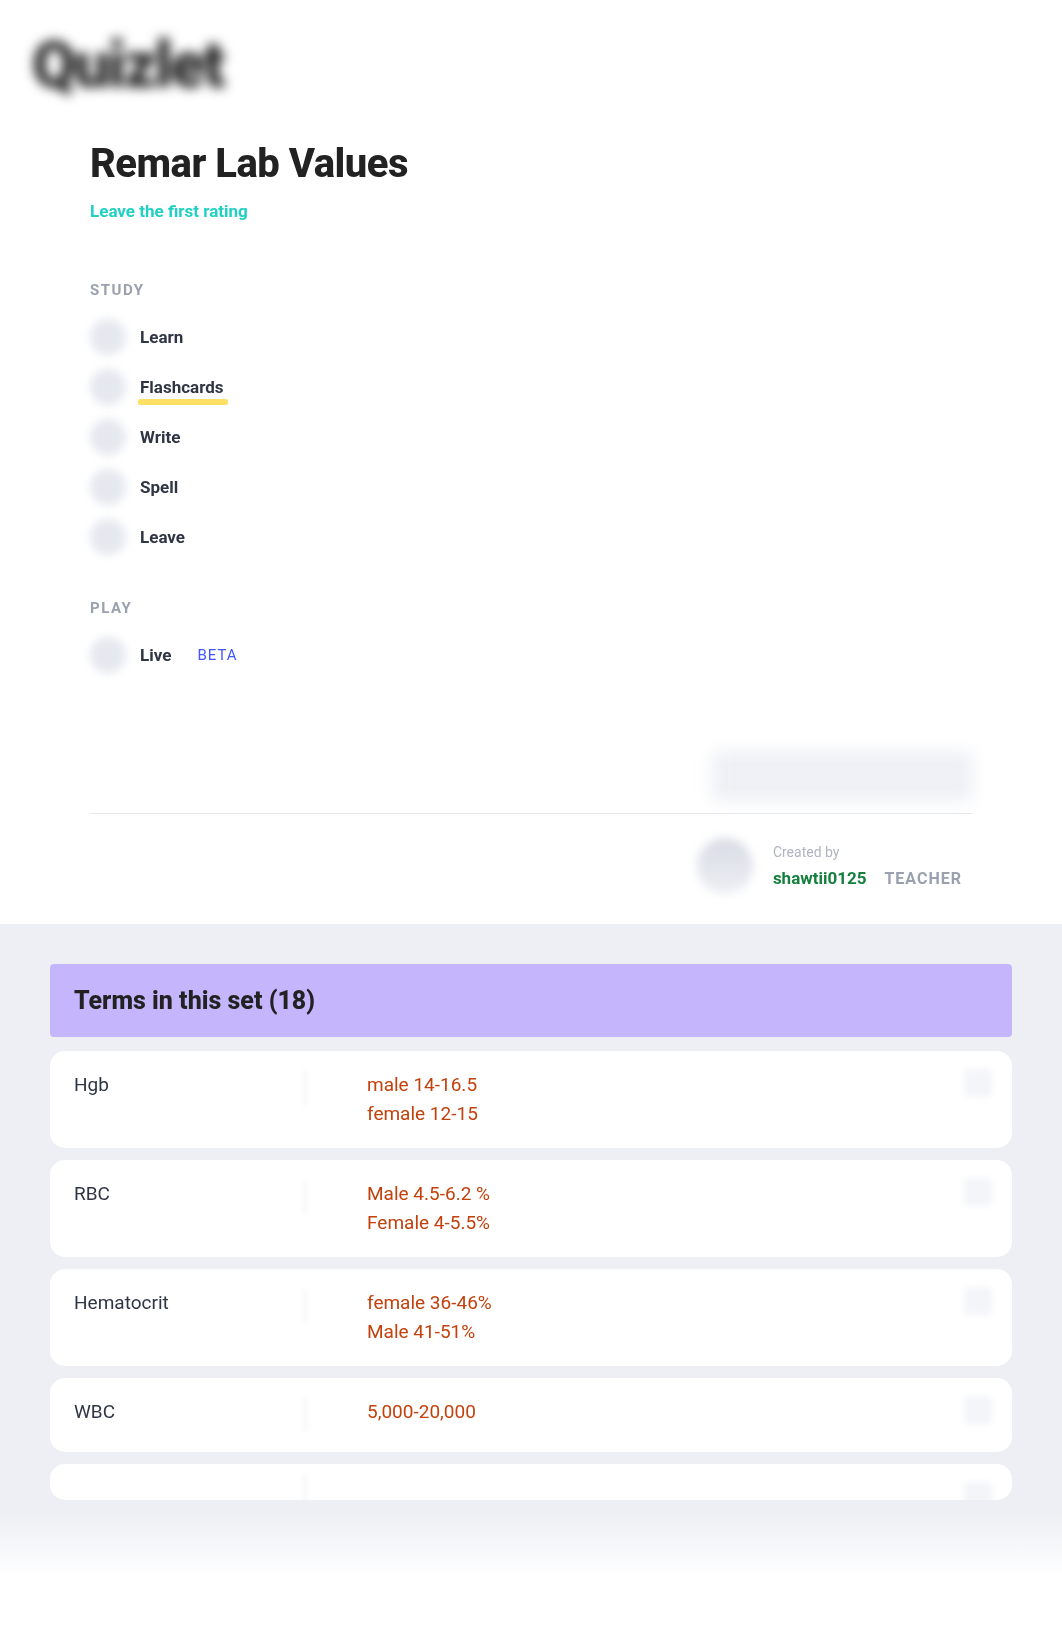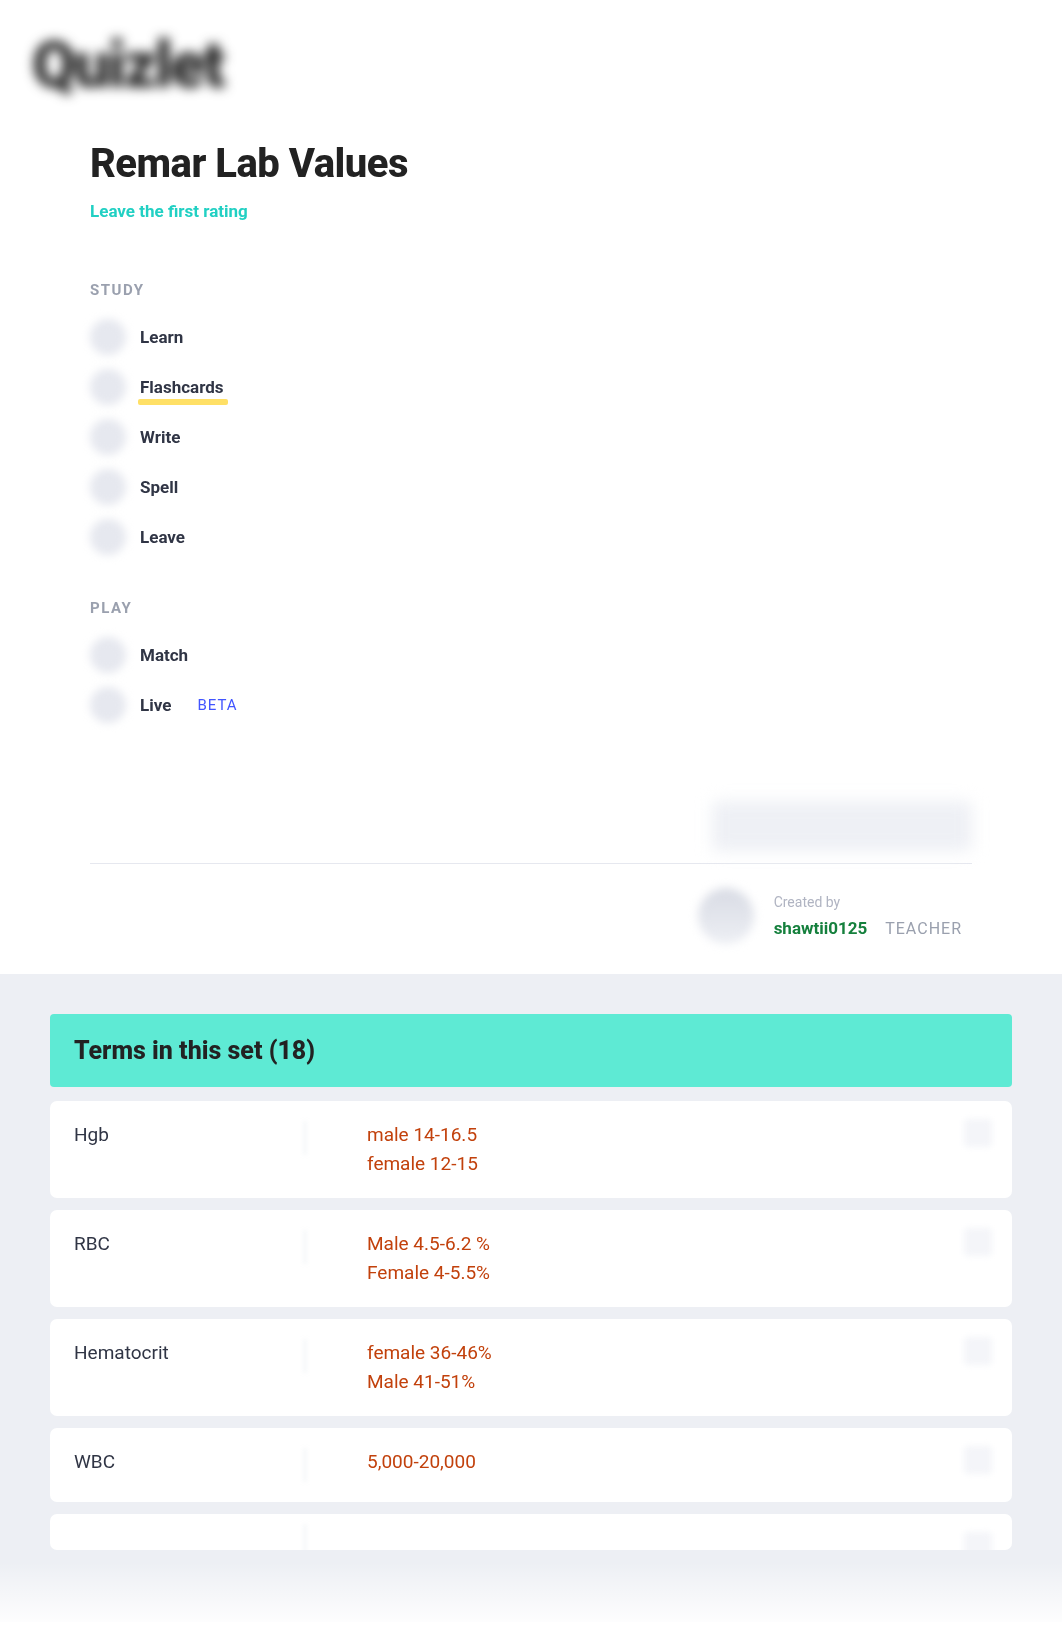--- a/index.html
+++ b/index.html
@@ -108,54 +108,54 @@
     color: #b0b4c2;
     margin-bottom: 8px;
   }
   .creator-name {
     font-size: 17px;
     font-weight: 700;
     color: #15803d;
   }
   .teacher-badge {
     font-size: 16px;
-    font-weight: 400;
+    font-weight: 700;
     letter-spacing: 1px;
     color: #9aa0ae;
     margin-left: 14px;
   }
   .share-icons {
     position: absolute;
     right: 90px;
     width: 260px;
     height: 50px;
     background: #eef0f5;
     filter: blur(8px);
     border-radius: 6px;
     transform: translateY(-90px);
   }
   .terms-section {
     background: #edeff4;
     padding: 40px 50px 60px 50px;
     margin: 0;
   }
   .terms-header-card {
-    background: #5eead4;
+    background: #c4b5fd;
     border-radius: 4px;
     padding: 22px 24px;
     margin-bottom: 14px;
   }
   .terms-header {
     font-size: 25px;
     font-weight: 800;
     color: #222;
   }
   .term-card {
     background: #ffffff;
-    border-radius: 7px;
+    border-radius: 15px;
     padding: 20px 24px;
     margin-bottom: 12px;
     display: flex;
     align-items: flex-start;
     gap: 0;
     position: relative;
   }
   .term-name {
     width: 230px;
     flex-shrink: 0;
@@ -233,24 +233,20 @@
     <div class="study-icon"></div>
     <span class="study-text">Spell</span>
   </div>
   <div class="study-item">
     <div class="study-icon"></div>
     <span class="study-text">Leave</span>
   </div>
 
   <div class="section-label play">PLAY</div>
 
-  <div class="study-item">
-    <div class="study-icon"></div>
-    <span class="study-text">Match</span>
-  </div>
   <div class="study-item">
     <div class="study-icon"></div>
     <span class="study-text">Live</span>
     <span class="beta">BETA</span>
   </div>
 
   <div class="divider"></div>
 
   <div class="creator-block">
     <div class="share-icons"></div>

